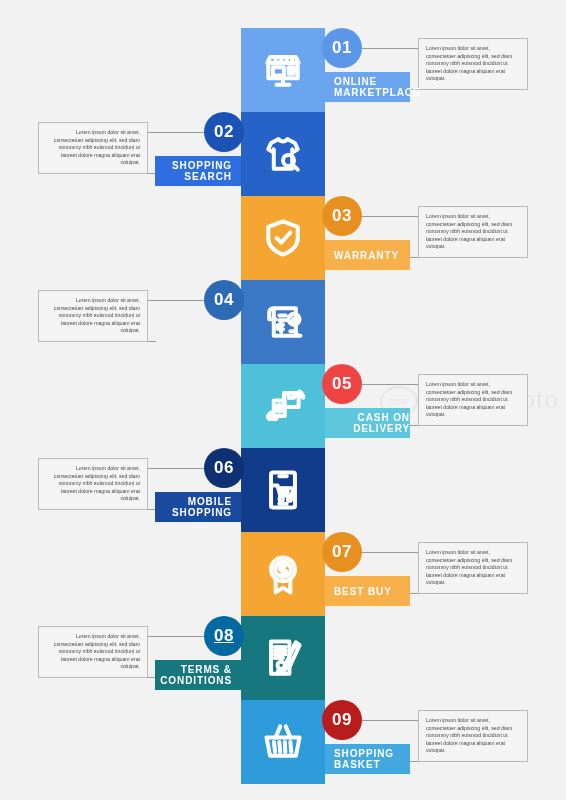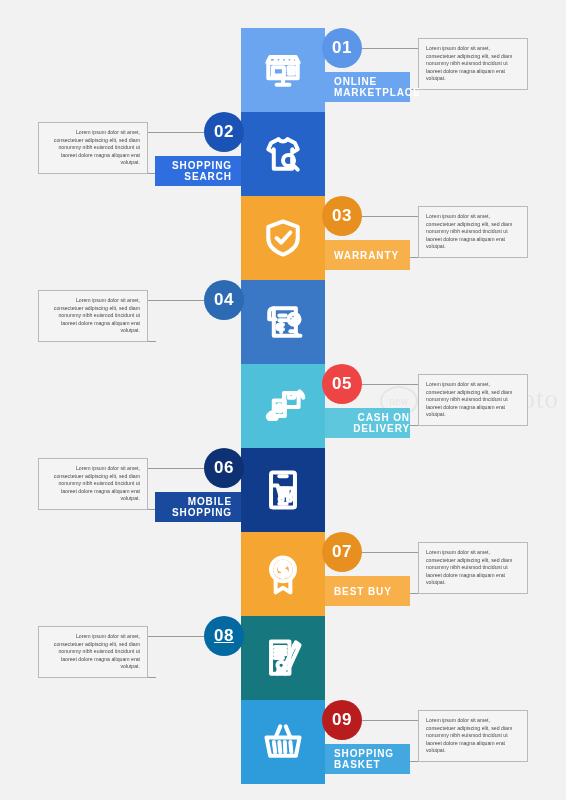--- a/index.html
+++ b/index.html
@@ -320,20 +320,23 @@
         <svg viewBox="0 0 100 100">
       <path d="M24 14 h40 v70 h-40 z"></path>
       <path d="M32 26 h24 M32 34 h24 M32 42 h24 M32 50 h18"></path>
       <circle cx="46" cy="66" r="8"></circle>
       <path d="M41 72 L38 84 L46 79 L54 84 L51 72"></path>
       <path d="M78 16 l8 6 l-22 48 l-10 4 l2 -11 z"></path>
       <path d="M74 22 l8 6"></path>
     </svg>
       </span>
     </div>
+    <div class="labelbar left" style="top: 660px; background: rgb(23, 119, 127);">
+      <span>TERMS &amp; CONDITIONS</span>
+    </div>
     <div class="numcircle" style="top: 616px; left: 204px; background: #0369a1; text-decoration: underline;">
       <span>08</span>
     </div>
     <div class="descbox left" style="top: 626px;"><span>Lorem ipsum dolor sit amet, consectetuer adipiscing elit, sed diam nonummy nibh euismod tincidunt ut laoreet dolore magna aliquam erat volutpat.</span></div>
     <div class="connector" style="top: 636px; left: 148px; width: 56px;"></div>
     <div class="connector" style="top: 677px; left: 146px; width: 10px;"></div>
     <div class="tile" style="top: 700px; background: rgb(46, 155, 219);">
       <span>
         <svg viewBox="0 0 100 100">
       <path d="M14 40 h72 l-8 40 h-56 z"></path>

